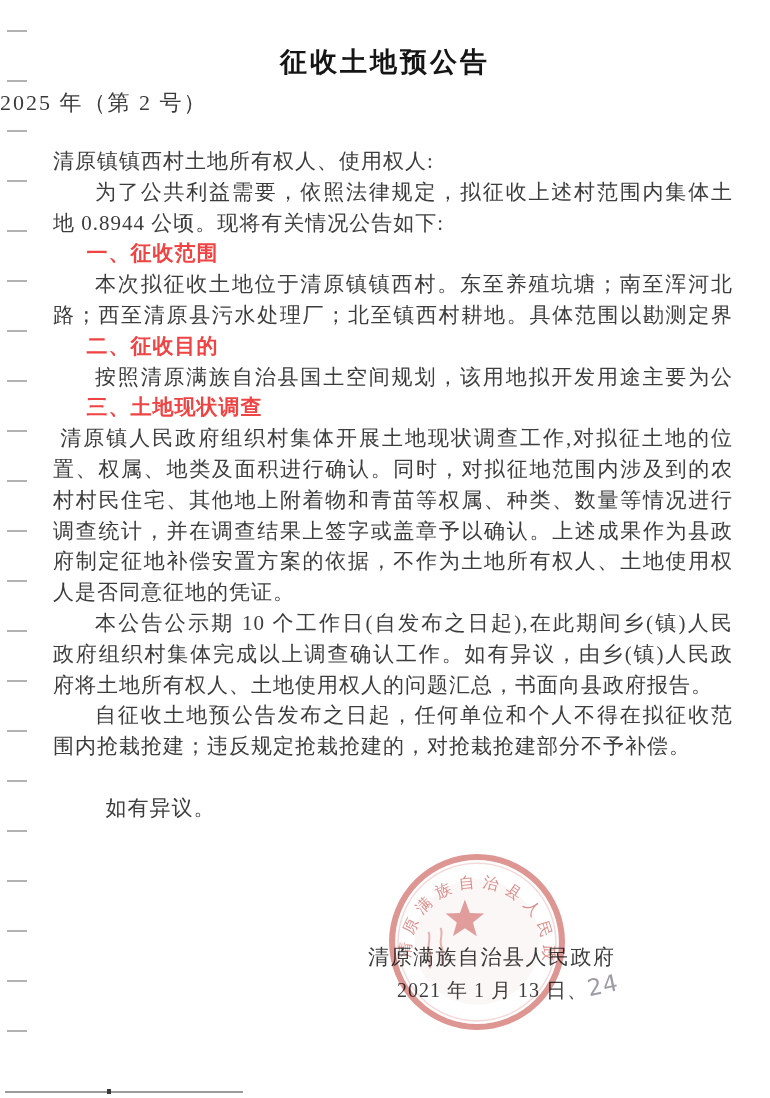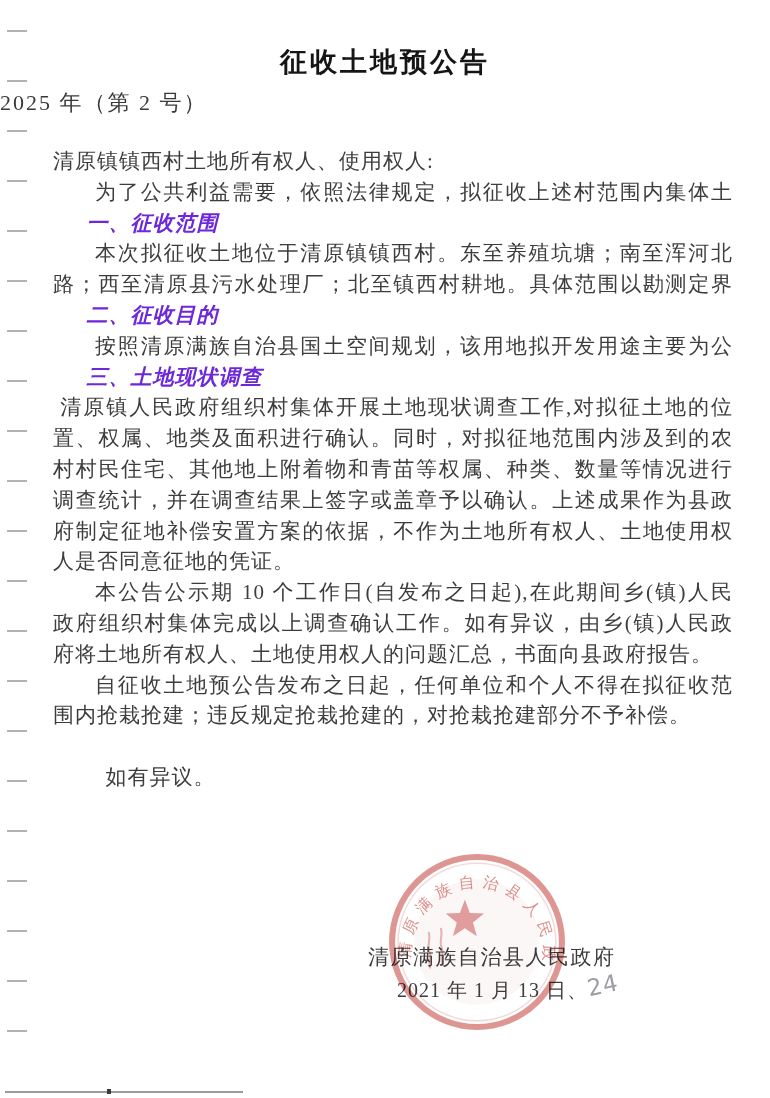--- a/index.html
+++ b/index.html
@@ -13,21 +13,21 @@
   }
   .issue{
     position:absolute;top:88px;left:0;width:770px;text-align:left;
     font-size:22px;color:#3a3a3a;letter-spacing:2px;
   }
   .docbody{
     position:absolute;left:53px;top:146px;width:680px;
     font-size:21px;line-height:30.8px;letter-spacing:1px;
   }
   .line{min-height:30.8px;}
-  .line.bold{font-weight:bold;color:#6d28d9;font-style:italic;}
+  .line.bold{font-weight:bold;color:#ef4444;}
   .line.just{text-align:justify;text-align-last:justify;}
   .signature{
     position:absolute;left:368px;top:943px;font-size:21px;letter-spacing:1.5px;color:#3d3d3d;
   }
   .dateline{
     position:absolute;left:397px;top:976px;font-size:20px;letter-spacing:1px;color:#3d3d3d;
   }
   .hand{
     display:inline-block;font-size:23px;color:#8e8a96;opacity:.85;
     font-family:"DejaVu Sans",sans-serif;transform:rotate(-12deg) translateY(-4px);
@@ -50,20 +50,21 @@
 <div class="page">
 
   <div class="edge-marks"></div>
 
   <h1 class="title">征收土地预公告</h1>
   <div class="issue">2025 年（第 2 号）</div>
 
   <div class="docbody" id="lines">
       <div class="line" style="padding-left: 0px;">清原镇镇西村土地所有权人、使用权人:</div>
       <div class="line just" style="padding-left: 42px;">为了公共利益需要，依照法律规定，拟征收上述村范围内集体土</div>
+      <div class="line" style="padding-left: 0px;">地 0.8944 公顷。现将有关情况公告如下:</div>
       <div class="line bold" style="padding-left: 33.6px;">一、征收范围</div>
       <div class="line just" style="padding-left: 42px;">本次拟征收土地位于清原镇镇西村。东至养殖坑塘；南至浑河北</div>
       <div class="line just" style="padding-left: 0px;">路；西至清原县污水处理厂；北至镇西村耕地。具体范围以勘测定界</div>
       <div class="line bold" style="padding-left: 33.6px;">二、征收目的</div>
       <div class="line just" style="padding-left: 42px;">按照清原满族自治县国土空间规划，该用地拟开发用途主要为公</div>
       <div class="line bold" style="padding-left: 33.6px;">三、土地现状调查</div>
       <div class="line just" style="padding-left: 7.35px;">清原镇人民政府组织村集体开展土地现状调查工作,对拟征土地的位</div>
       <div class="line just" style="padding-left: 0px;">置、权属、地类及面积进行确认。同时，对拟征地范围内涉及到的农</div>
       <div class="line just" style="padding-left: 0px;">村村民住宅、其他地上附着物和青苗等权属、种类、数量等情况进行</div>
       <div class="line just" style="padding-left: 0px;">调查统计，并在调查结果上签字或盖章予以确认。上述成果作为县政</div>

